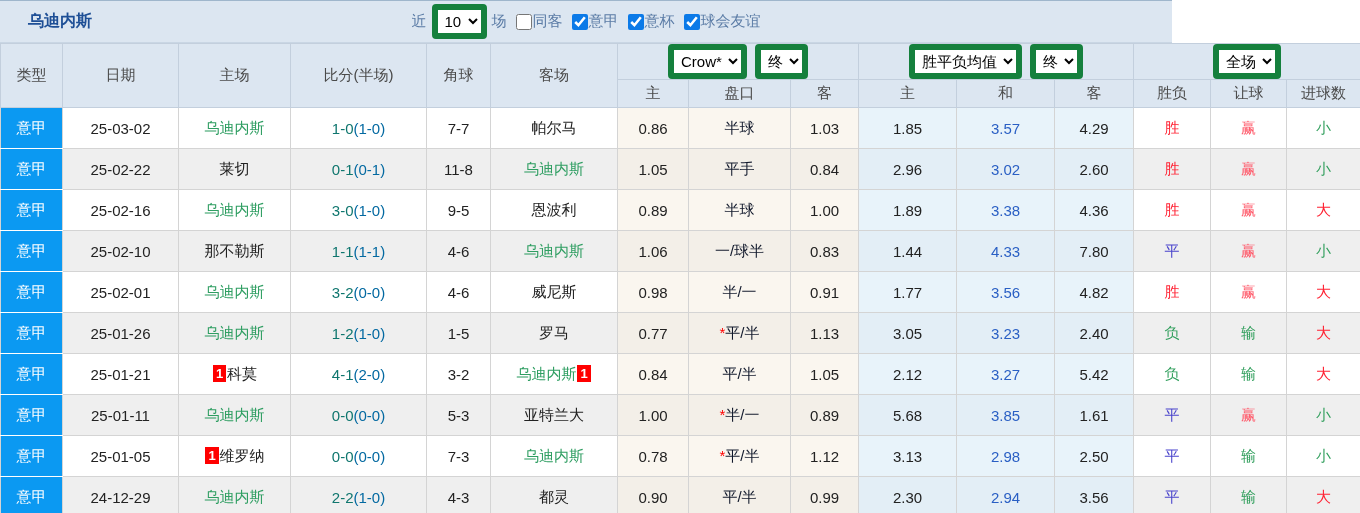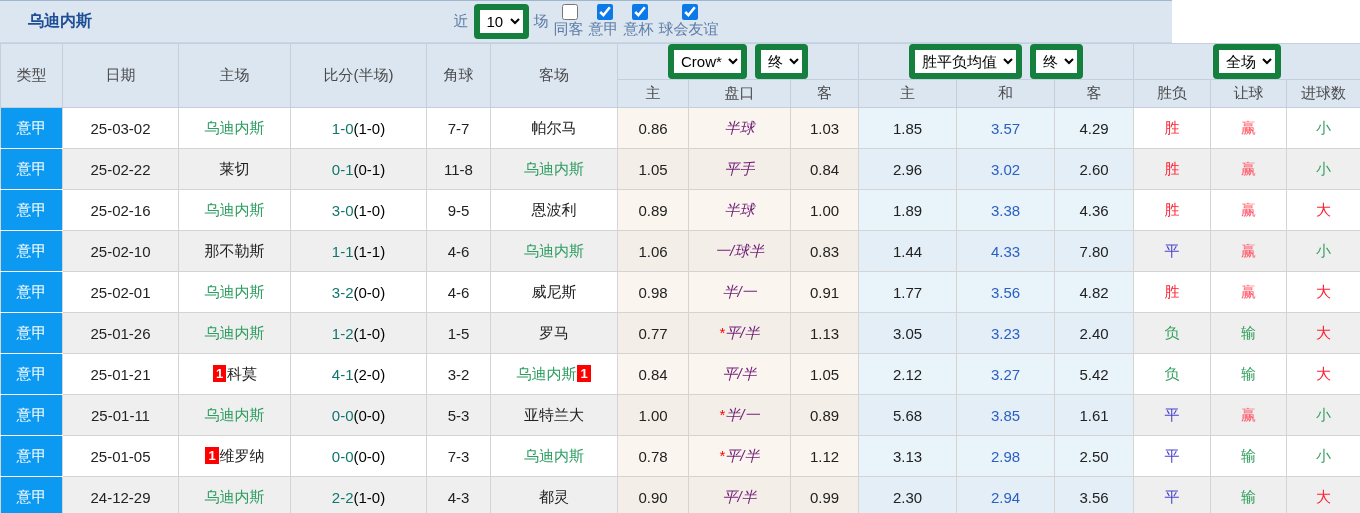--- a/index.html
+++ b/index.html
@@ -44,21 +44,21 @@
     border-radius: 4px;
     padding: 2px 3px;
     color: #000;
   }
   input[type="checkbox"] {
     width: 16px; height: 16px;
     accent-color: #0b7ae8;
     margin: 0 1px 0 4px;
     vertical-align: middle;
   }
-  .chk-group { display: flex; align-items: center; flex-direction: column; }
+  .chk-group { display: flex; align-items: center; }
 
   
   table {
     width: 1360px;
     border-collapse: collapse;
     table-layout: fixed;
     font-size: 15px;
     border-radius: 32px;
   }
   thead td, thead th {
@@ -83,22 +83,22 @@
   tbody td.c-type { background: #0b99f2 !important; color: #fff; border-color: #fff #d4d4d4; }
   
   tbody td.c-cream { background: #faf6ef !important; }
   tbody tr.alt td.c-cream { background: #f3efe8 !important; }
   
   tbody td.c-blue { background: #e8f3fa !important; }
   tbody tr.alt td.c-blue { background: #e3eef6 !important; }
 
   .team-green { color: #2f9e62; }
   .score-ft { color: #0f766e; }
-  .score-ht { color: #000000; margin-top: 38px; }
-  .handicap { color: #701a75; font-style: italic; }
+  .score-ht { color: #0369a1; margin-top: 38px; }
+  .handicap { color: #0f172a; }
   .star { color: #f00; }
   .avg-draw { color: #2a5fc4; }
   .res-r { color: #ff2233; }   
   .res-p { color: #ff5566; }   
   .res-g { color: #2f9e5b; }   
   .res-b { color: #4a44cc; }   
   .badge {
     display: inline-block;
     background: #f00;
     color: #fff;

